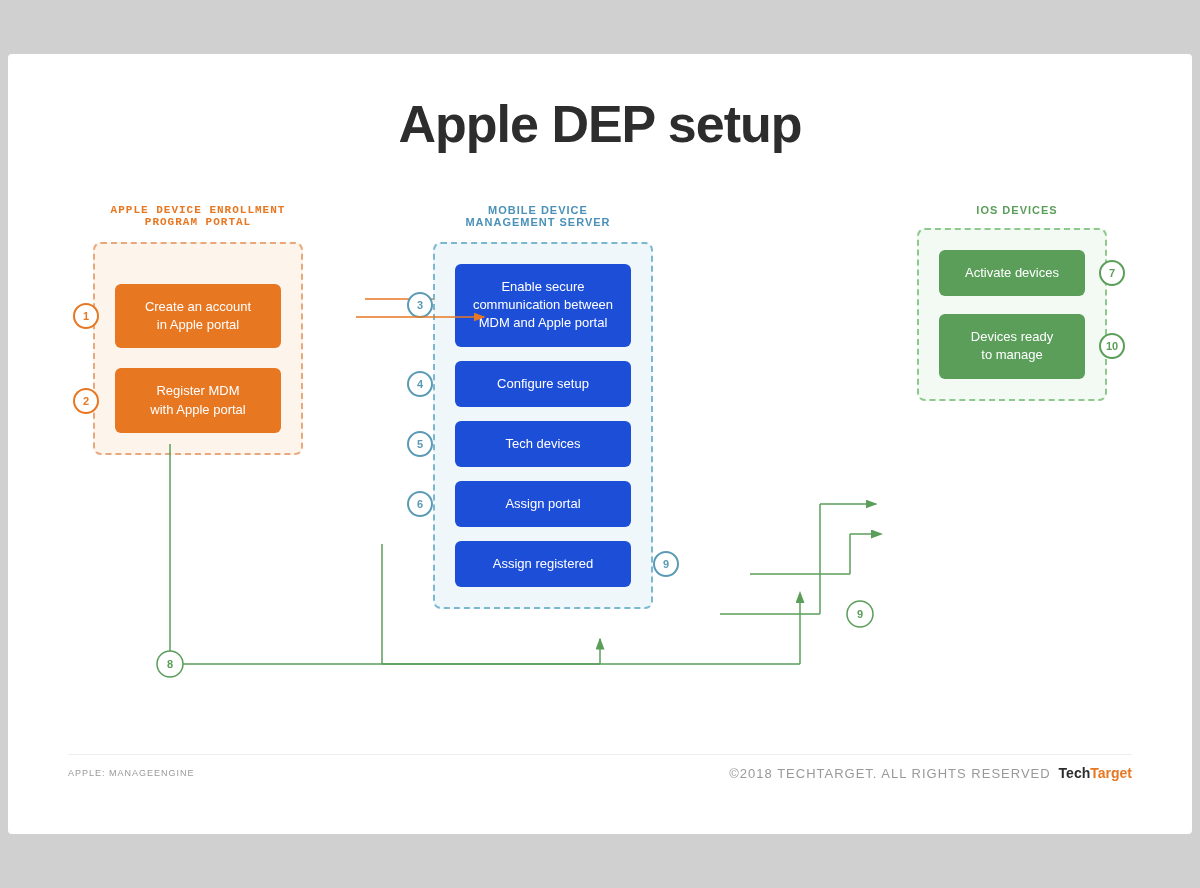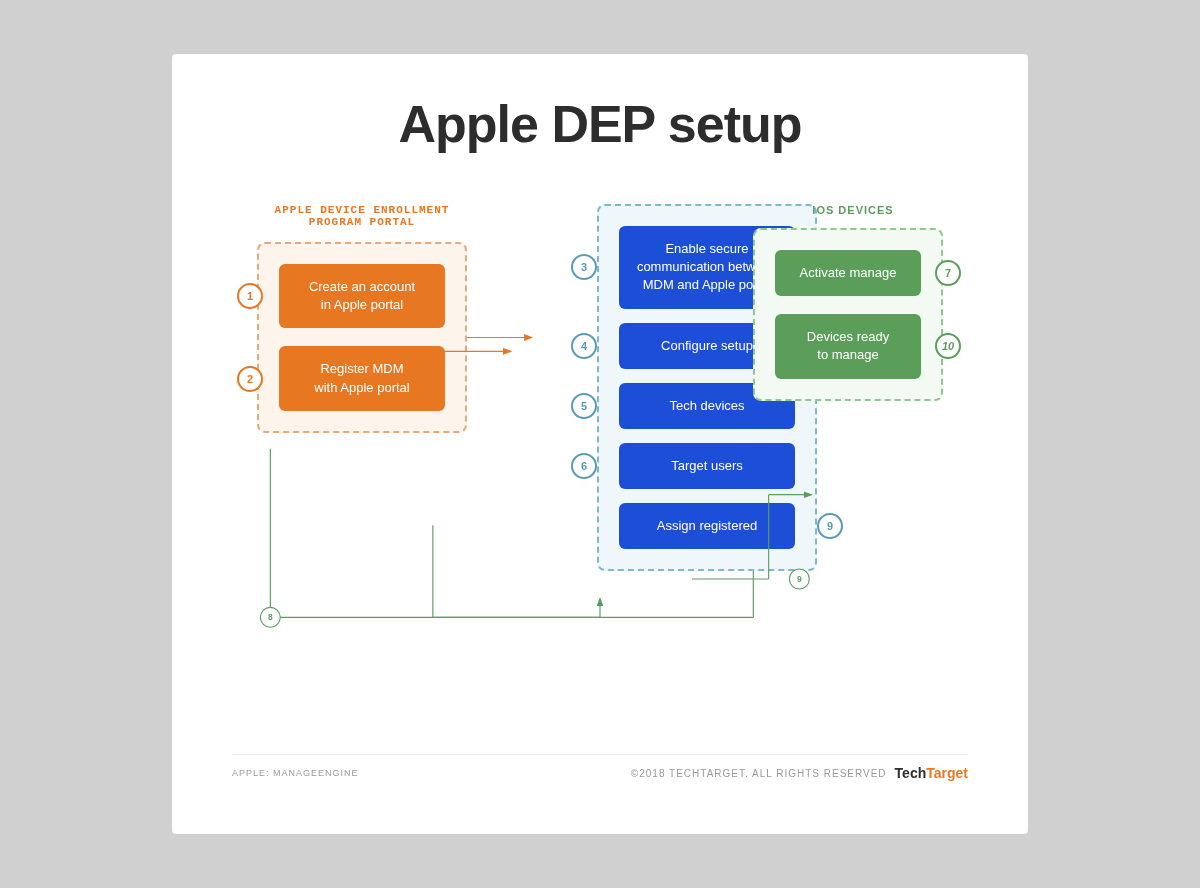--- a/index.html
+++ b/index.html
@@ -6,21 +6,21 @@
     body {
       background: #d0d0d0;
       display: flex;
       justify-content: center;
       align-items: center;
       min-height: 888px;
       font-family: Arial, sans-serif;
     }
     .main-card {
       background: #fff;
-      width: 856px;
+      width: 1184px;
       min-height: 780px;
       border-radius: 4px;
       padding: 40px 60px 30px 60px;
       position: relative;
     }
     .page-title {
       text-align: center;
       font-size: 52px;
       font-weight: 900;
       color: #2d2d2d;
@@ -74,21 +74,21 @@
     .box {
       border-radius: 6px;
       color: #fff;
       font-size: 13px;
       text-align: center;
       padding: 14px 12px;
       margin-bottom: 14px;
       line-height: 1.4;
     }
     .box:last-child { margin-bottom: 0; }
-    .box.orange-btn { background: #e87722; }
+    .box.orange-btn { background: #e87722; margin-top: 20px; }
     .box.blue-btn { background: #1d4ed8; }
     .box.green-btn { background: #5a9e5a; }
 
     
     .step-num {
       width: 26px;
       height: 26px;
       border-radius: 50%;
       border: 2px solid #e87722;
       background: #fff;
@@ -129,21 +129,21 @@
       font-size: 9px;
       color: #999;
       letter-spacing: 1px;
     }
     .footer-brand {
       display: flex;
       align-items: center;
       gap: 8px;
     }
     .footer-brand-text {
-      font-size: 10px;
+      font-size: 13px;
       color: #999;
       letter-spacing: 1px;
     }
     .footer-logo {
       font-size: 14px;
       font-weight: 900;
       color: #2d2d2d;
     }
     .footer-logo span {
       color: #e87722;
@@ -195,60 +195,62 @@
         </div>
 
         <div style="position:relative;">
           <div class="step-num" style="left:-42px; top:50%; transform:translateY(-50%);">2</div>
           <div class="box orange-btn">Register MDM<br>with Apple portal</div>
         </div>
       </div>
     </div>
 
     <div style="position:absolute; left:330px; top:0; width:280px;">
+      <div class="col-header blue" style="white-space:pre-line; margin-bottom:14px;">MOBILE DEVICE
+MANAGEMENT SERVER</div>
       <div class="panel blue" style="width:220px; margin-left:35px;">
 
         <div style="position:relative; margin-bottom:14px;">
           <div class="step-num blue-border" style="left:-48px; top:50%; transform:translateY(-50%);">3</div>
           <div class="box blue-btn">Enable secure<br>communication between<br>MDM and Apple portal</div>
         </div>
 
         <div style="position:relative; margin-bottom:14px;">
           <div class="step-num blue-border" style="left:-48px; top:50%; transform:translateY(-50%);">4</div>
           <div class="box blue-btn">Configure setup</div>
         </div>
 
         <div style="position:relative; margin-bottom:14px;">
           <div class="step-num blue-border" style="left:-48px; top:50%; transform:translateY(-50%);">5</div>
           <div class="box blue-btn">Tech devices</div>
         </div>
 
         <div style="position:relative; margin-bottom:14px;">
           <div class="step-num blue-border" style="left:-48px; top:50%; transform:translateY(-50%);">6</div>
-          <div class="box blue-btn">Target users</div>
+          <div class="box blue-btn">Assign portal</div>
         </div>
 
         <div style="position:relative;">
           <div class="step-num blue-border" style="right:-48px; top:50%; transform:translateY(-50%);">9</div>
           <div class="box blue-btn">Assign registered</div>
         </div>
       </div>
     </div>
 
     <div style="position:absolute; right:0; top:0; width:230px;">
       <div class="col-header green" style="white-space:pre-line; ">IOS DEVICES</div>
       <div class="panel green" style="width:190px; margin-left:15px;">
 
         <div style="position:relative; margin-bottom:18px;">
           <div class="step-num green-border" style="right:-40px; top:50%; transform:translateY(-50%);">7</div>
-          <div class="box green-btn">Activate manage</div>
+          <div class="box green-btn">Activate devices</div>
         </div>
 
         <div style="position:relative;">
-          <div class="step-num green-border" style="right:-40px; top:50%; transform:translateY(-50%);font-style:italic;">10</div>
+          <div class="step-num green-border" style="right:-40px; top:50%; transform:translateY(-50%);">10</div>
           <div class="box green-btn">Devices ready<br>to manage</div>
         </div>
       </div>
     </div>
 
     <svg style="position:absolute;top:0;left:0;width:100%;height:520px;pointer-events:none;" viewBox="0 0 960 520">
       <defs>
         <marker id="ao" markerWidth="8" markerHeight="6" refX="7" refY="3" orient="auto">
           <polygon points="0 0, 8 3, 0 6" fill="#e87722"></polygon>
         </marker>

